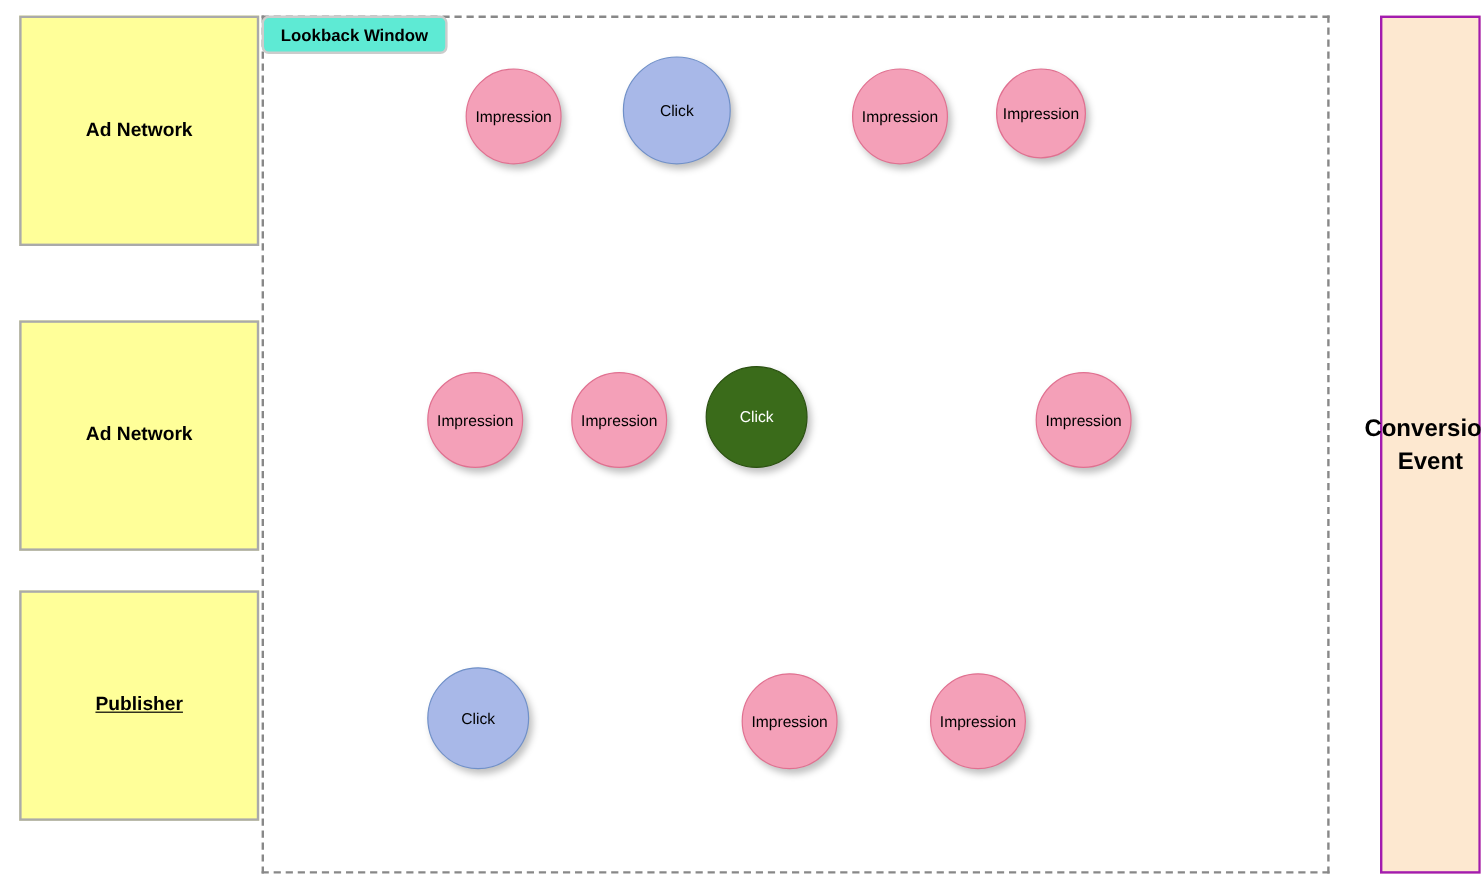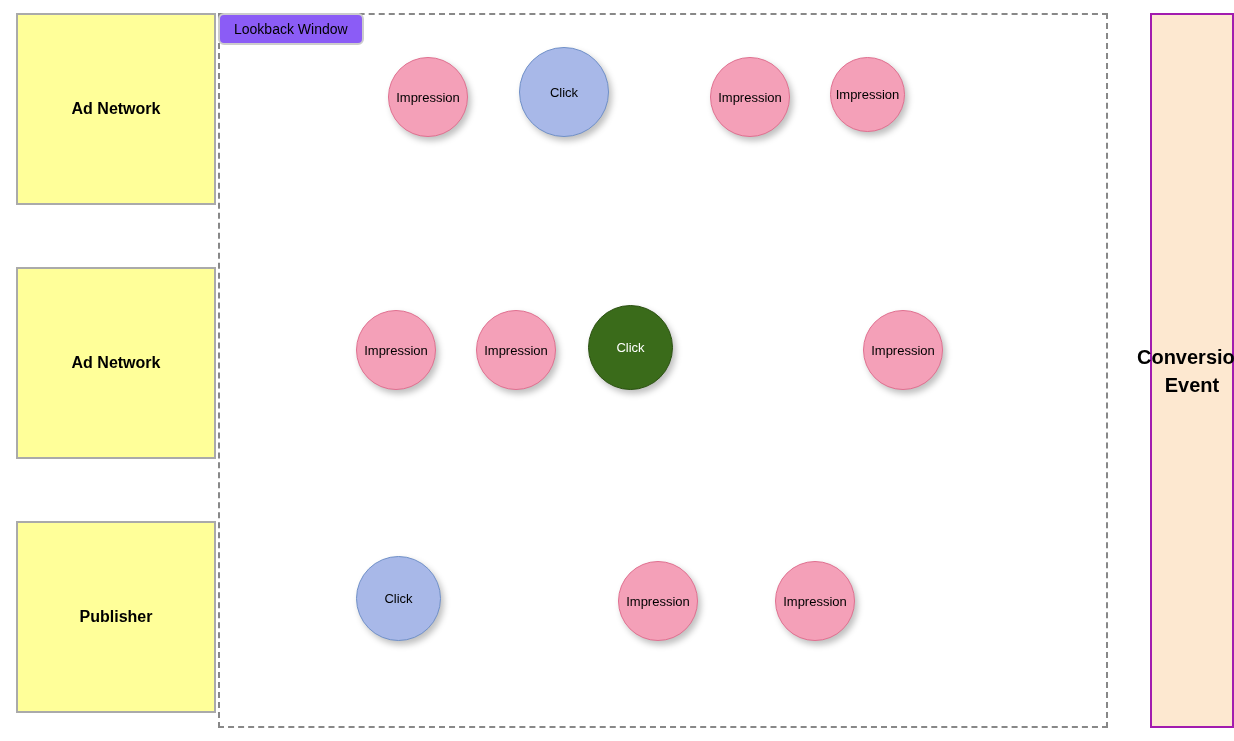--- a/index.html
+++ b/index.html
@@ -41,25 +41,25 @@
       width: 890px;
       height: 715px;
       border: 2px dashed #888;
       background: transparent;
     }
 
     .lookback-label {
       position: absolute;
       left: 218px;
       top: 13px;
-      background: #8b5cf6;
+      background: #5eead4;
       border: 2px solid #ccc;
       border-radius: 6px;
       padding: 6px 14px;
-      font-weight: normal;
+      font-weight: bold;
       font-size: 14px;
       z-index: 10;
     }
 
     
     .conversion-box {
       position: absolute;
       right: 0;
       top: 13px;
       width: 84px;
@@ -108,21 +108,21 @@
 <body>
 
 <div class="canvas">
 
   <div class="entity-box" style="left:16px; top:13px;">
     <span>Ad Network</span>
   </div>
   <div class="entity-box" style="left:16px; top:267px;">
     <span>Ad Network</span>
   </div>
-  <div class="entity-box" style="left:16px; top:521px;">
+  <div class="entity-box" style="left:16px; top:492px;text-decoration:underline;">
     <span>Publisher</span>
   </div>
 
   <div class="lookback-area"></div>
 
   <div class="lookback-label">Lookback Window</div>
 
   <div class="conversion-box">
     <span>Conversion<br>Event</span>
   </div>

